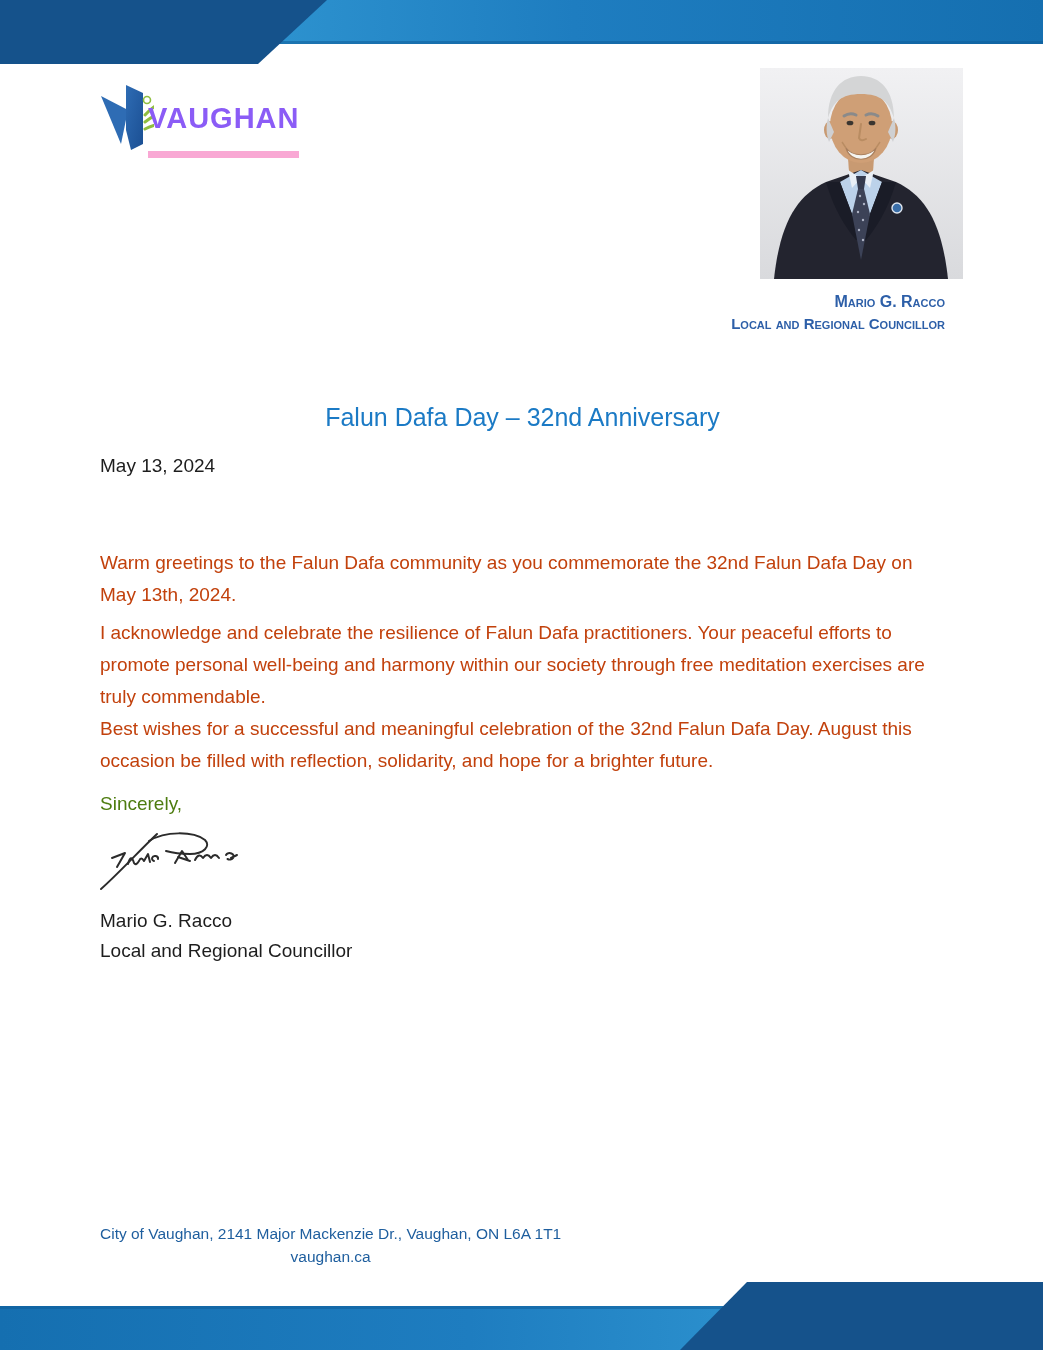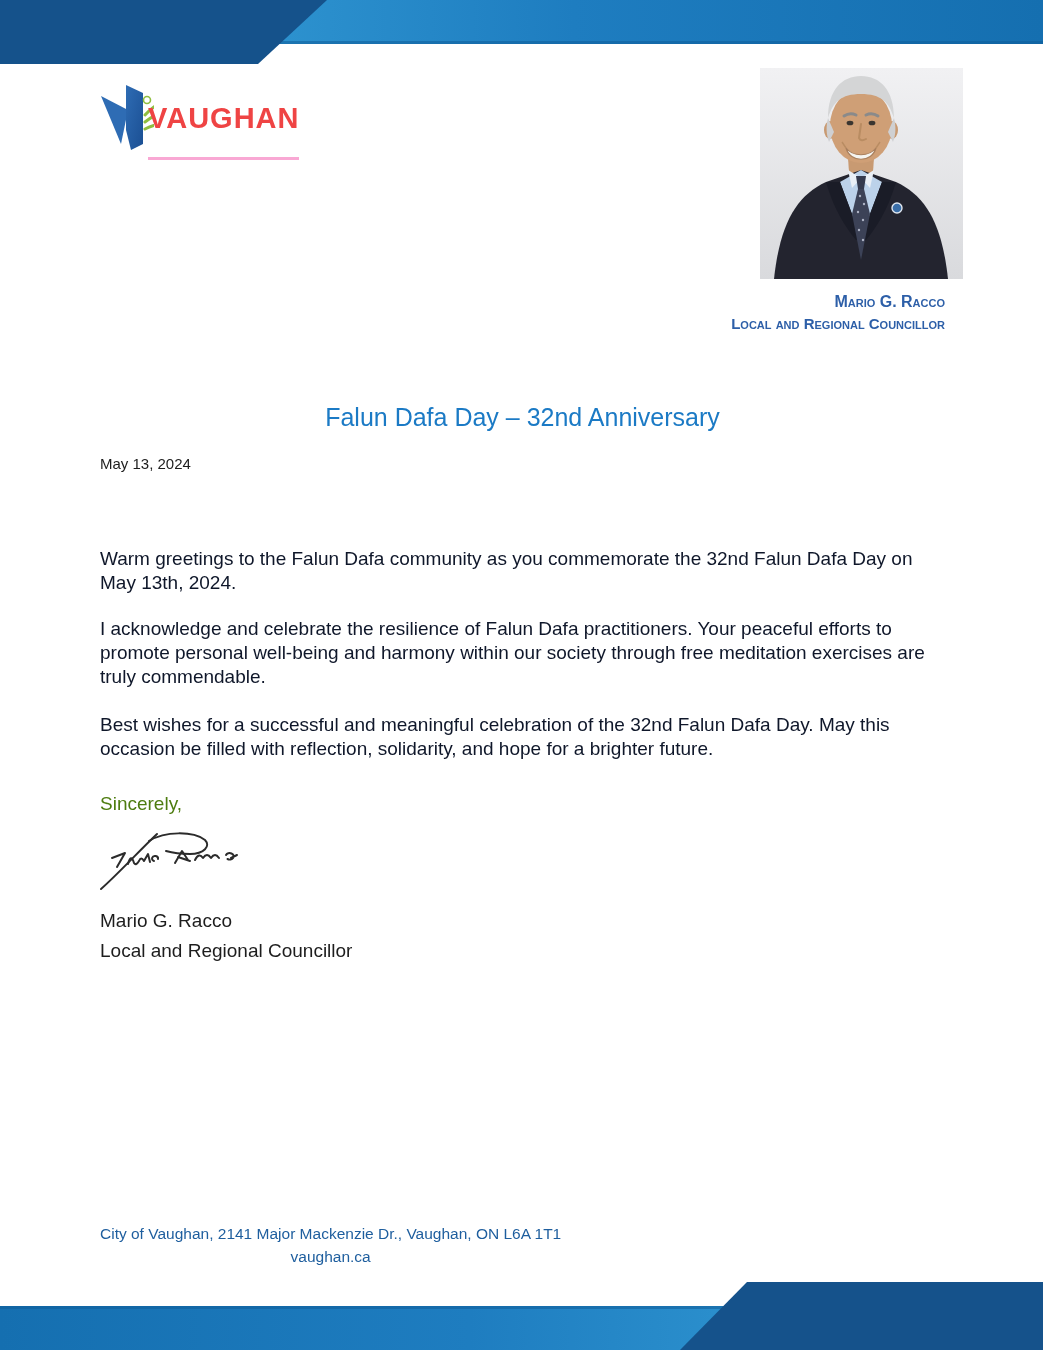--- a/index.html
+++ b/index.html
@@ -10,40 +10,40 @@
   }
   svg{display:block;}
   .banner{position:absolute;left:0;width:1043px;height:70px;}
   .banner.top{top:0;}
   .banner.bottom{top:1280px;}
 
   .logo{position:absolute;left:98px;top:82px;width:230px;height:72px;}
   .logo-mark{position:absolute;left:0;top:0;}
   .logo-text{
     position:absolute;left:50px;top:20px;
-    font-size:29px;font-weight:700;letter-spacing:1px;color:#ef4444;
-    padding-bottom:22px;border-bottom:3px solid #f9a8d4;
+    font-size:29px;font-weight:700;letter-spacing:1px;color:#8b5cf6;
+    padding-bottom:16px;border-bottom:7px solid #f9a8d4;
   }
 
   .photo{position:absolute;left:760px;top:68px;width:203px;height:211px;}
 
   .photo-caption{
     position:absolute;right:98px;top:291px;text-align:right;
     color:#2d5fa8;font-weight:700;font-variant:small-caps;line-height:22px;
   }
   .photo-caption .cap-name{font-size:16px;}
   .photo-caption .cap-title{font-size:15px;}
 
   .letter-title{
     position:absolute;left:100px;top:403px;width:845px;text-align:center;
     color:#1b7ac5;font-size:25px;font-weight:400;
   }
-  .letter-date{position:absolute;left:100px;top:455px;font-size:15px;color:#1d1d1d;}
-
-  .para{position:absolute;left:100px;width:845px;font-size:19px;line-height:24px;color:#0f172a;}
+  .letter-date{position:absolute;left:100px;top:455px;font-size:19px;color:#1d1d1d;}
+
+  .para{position:absolute;left:100px;width:845px;font-size:19px;line-height:32px;color:#c2410c;}
   .p1{top:528px;} .p2{top:598px;} .p3{top:694px;}
 
   .closing{position:absolute;left:100px;top:793px;font-size:19px;color:#4d7c0f;}
   .signature{position:absolute;left:97px;top:827px;width:160px;height:68px;}
   .signer{position:absolute;left:100px;top:906px;font-size:19px;line-height:30px;color:#1d1d1d;}
 
   .letter-footer{
     position:absolute;left:100px;top:1222px;
     color:#1e5e9e;font-size:15.5px;line-height:23px;text-align:center;
   }
@@ -151,21 +151,21 @@
   <div class="photo-caption">
     <div class="cap-name">Mario G. Racco</div>
     <div class="cap-title">Local and Regional Councillor</div>
   </div>
 
   <div class="letter-title">Falun Dafa Day – 32nd Anniversary</div>
   <div class="letter-date">May 13, 2024</div>
 
   <p class="para p1">Warm greetings to the Falun Dafa community as you commemorate the 32nd Falun Dafa Day on May 13th, 2024.</p>
   <p class="para p2">I acknowledge and celebrate the resilience of Falun Dafa practitioners. Your peaceful efforts to promote personal well-being and harmony within our society through free meditation exercises are truly commendable.</p>
-  <p class="para p3">Best wishes for a successful and meaningful celebration of the 32nd Falun Dafa Day. May this occasion be filled with reflection, solidarity, and hope for a brighter future.</p>
+  <p class="para p3">Best wishes for a successful and meaningful celebration of the 32nd Falun Dafa Day. August this occasion be filled with reflection, solidarity, and hope for a brighter future.</p>
 
   <div class="closing">Sincerely,</div>
 
   <svg class="signature" viewBox="0 0 160 68" aria-hidden="true">
     <g fill="none" stroke="#2b2b2b" stroke-width="2" stroke-linecap="round" stroke-linejoin="round">
 
       <path d="M4 62 C 20 48, 44 22, 60 7"></path>
 
       <path d="M52 14 C 68 4, 96 4, 108 13 C 114 19, 107 27, 93 27 C 84 27, 76 26, 69 24"></path>
 

